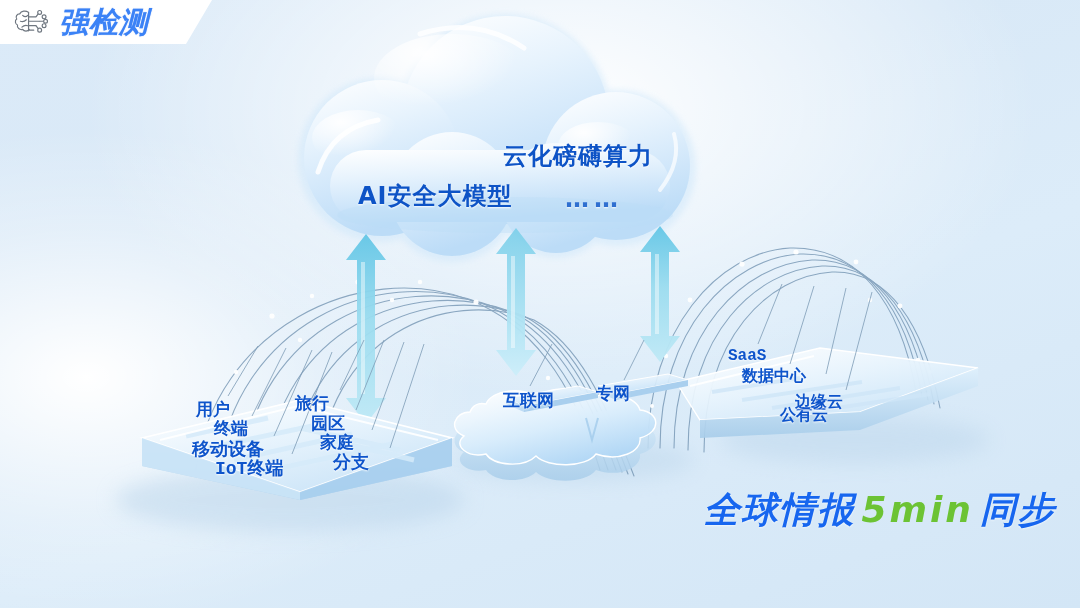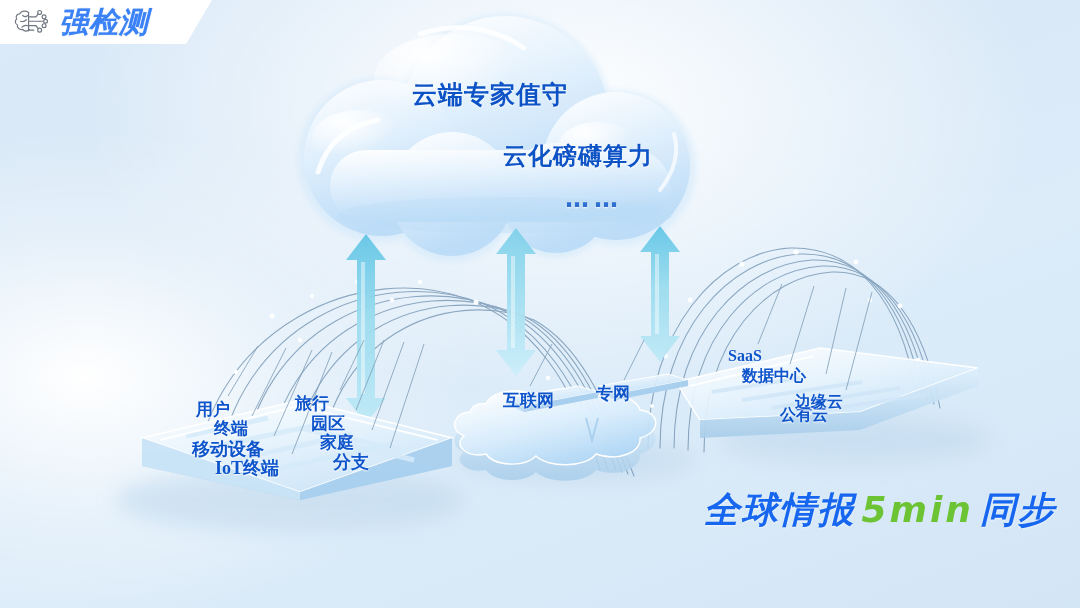--- a/index.html
+++ b/index.html
@@ -41,21 +41,21 @@
   }
   #cl0{left:412px;top:78px;font-size:25px;letter-spacing:1px;}
   #cl1{left:333px;top:127px;font-size:25px;letter-spacing:1px;}
   #cl2{left:503px;top:140px;font-size:24px;letter-spacing:1px;}
   #cl3{left:358px;top:180px;font-size:24px;letter-spacing:1px;}
   #cl4{left:565px;top:185px;font-size:24px;letter-spacing:5px;color:#2f6fd0;}
 
   
   .plabel{
     position:absolute;color:#0e54cb;font-weight:bold;white-space:nowrap;
-    font-family:Liberation Serif, serif;
+    font-family:Liberation Mono, monospace;
     text-shadow:0 1px 2px rgba(255,255,255,.9);
     transform-origin:left center;
   }
   .plabel.s16{font-size:16px;}
   .plabel.s17{font-size:17px;}
   .plabel.s18{font-size:18px;}
 
   
   #lp0{left:196px;top:398px;}
   #lp1{left:214px;top:417px;}
@@ -327,22 +327,22 @@
         <circle cx="43" cy="16" r="2.6"></circle>
         <circle cx="45" cy="22" r="2.6"></circle>
         <circle cx="43" cy="28" r="2.6"></circle>
         <circle cx="37" cy="34" r="2.6"></circle>
         <path d="M32 16l3-4M36 22h6M32 28l3 4"></path>
       </g>
     </svg>
     <span class="logo-text">强检测</span>
   </div>
 
-  <div class="cloud-label" id="cl0">云端专家值守</div>
   <div class="cloud-label" id="cl2">云化磅礴算力</div>
+  <div class="cloud-label" id="cl3">AI安全大模型</div>
   <div class="cloud-label" id="cl4">……</div>
 
   <div class="plabel s17" id="lp0">用户</div>
   <div class="plabel s17" id="lp1">终端</div>
   <div class="plabel s18" id="lp2">移动设备</div>
   <div class="plabel s18" id="lp3">IoT终端</div>
   <div class="plabel s17" id="lp4">旅行</div>
   <div class="plabel s17" id="lp5">园区</div>
   <div class="plabel s17" id="lp6">家庭</div>
   <div class="plabel s18" id="lp7">分支</div>

